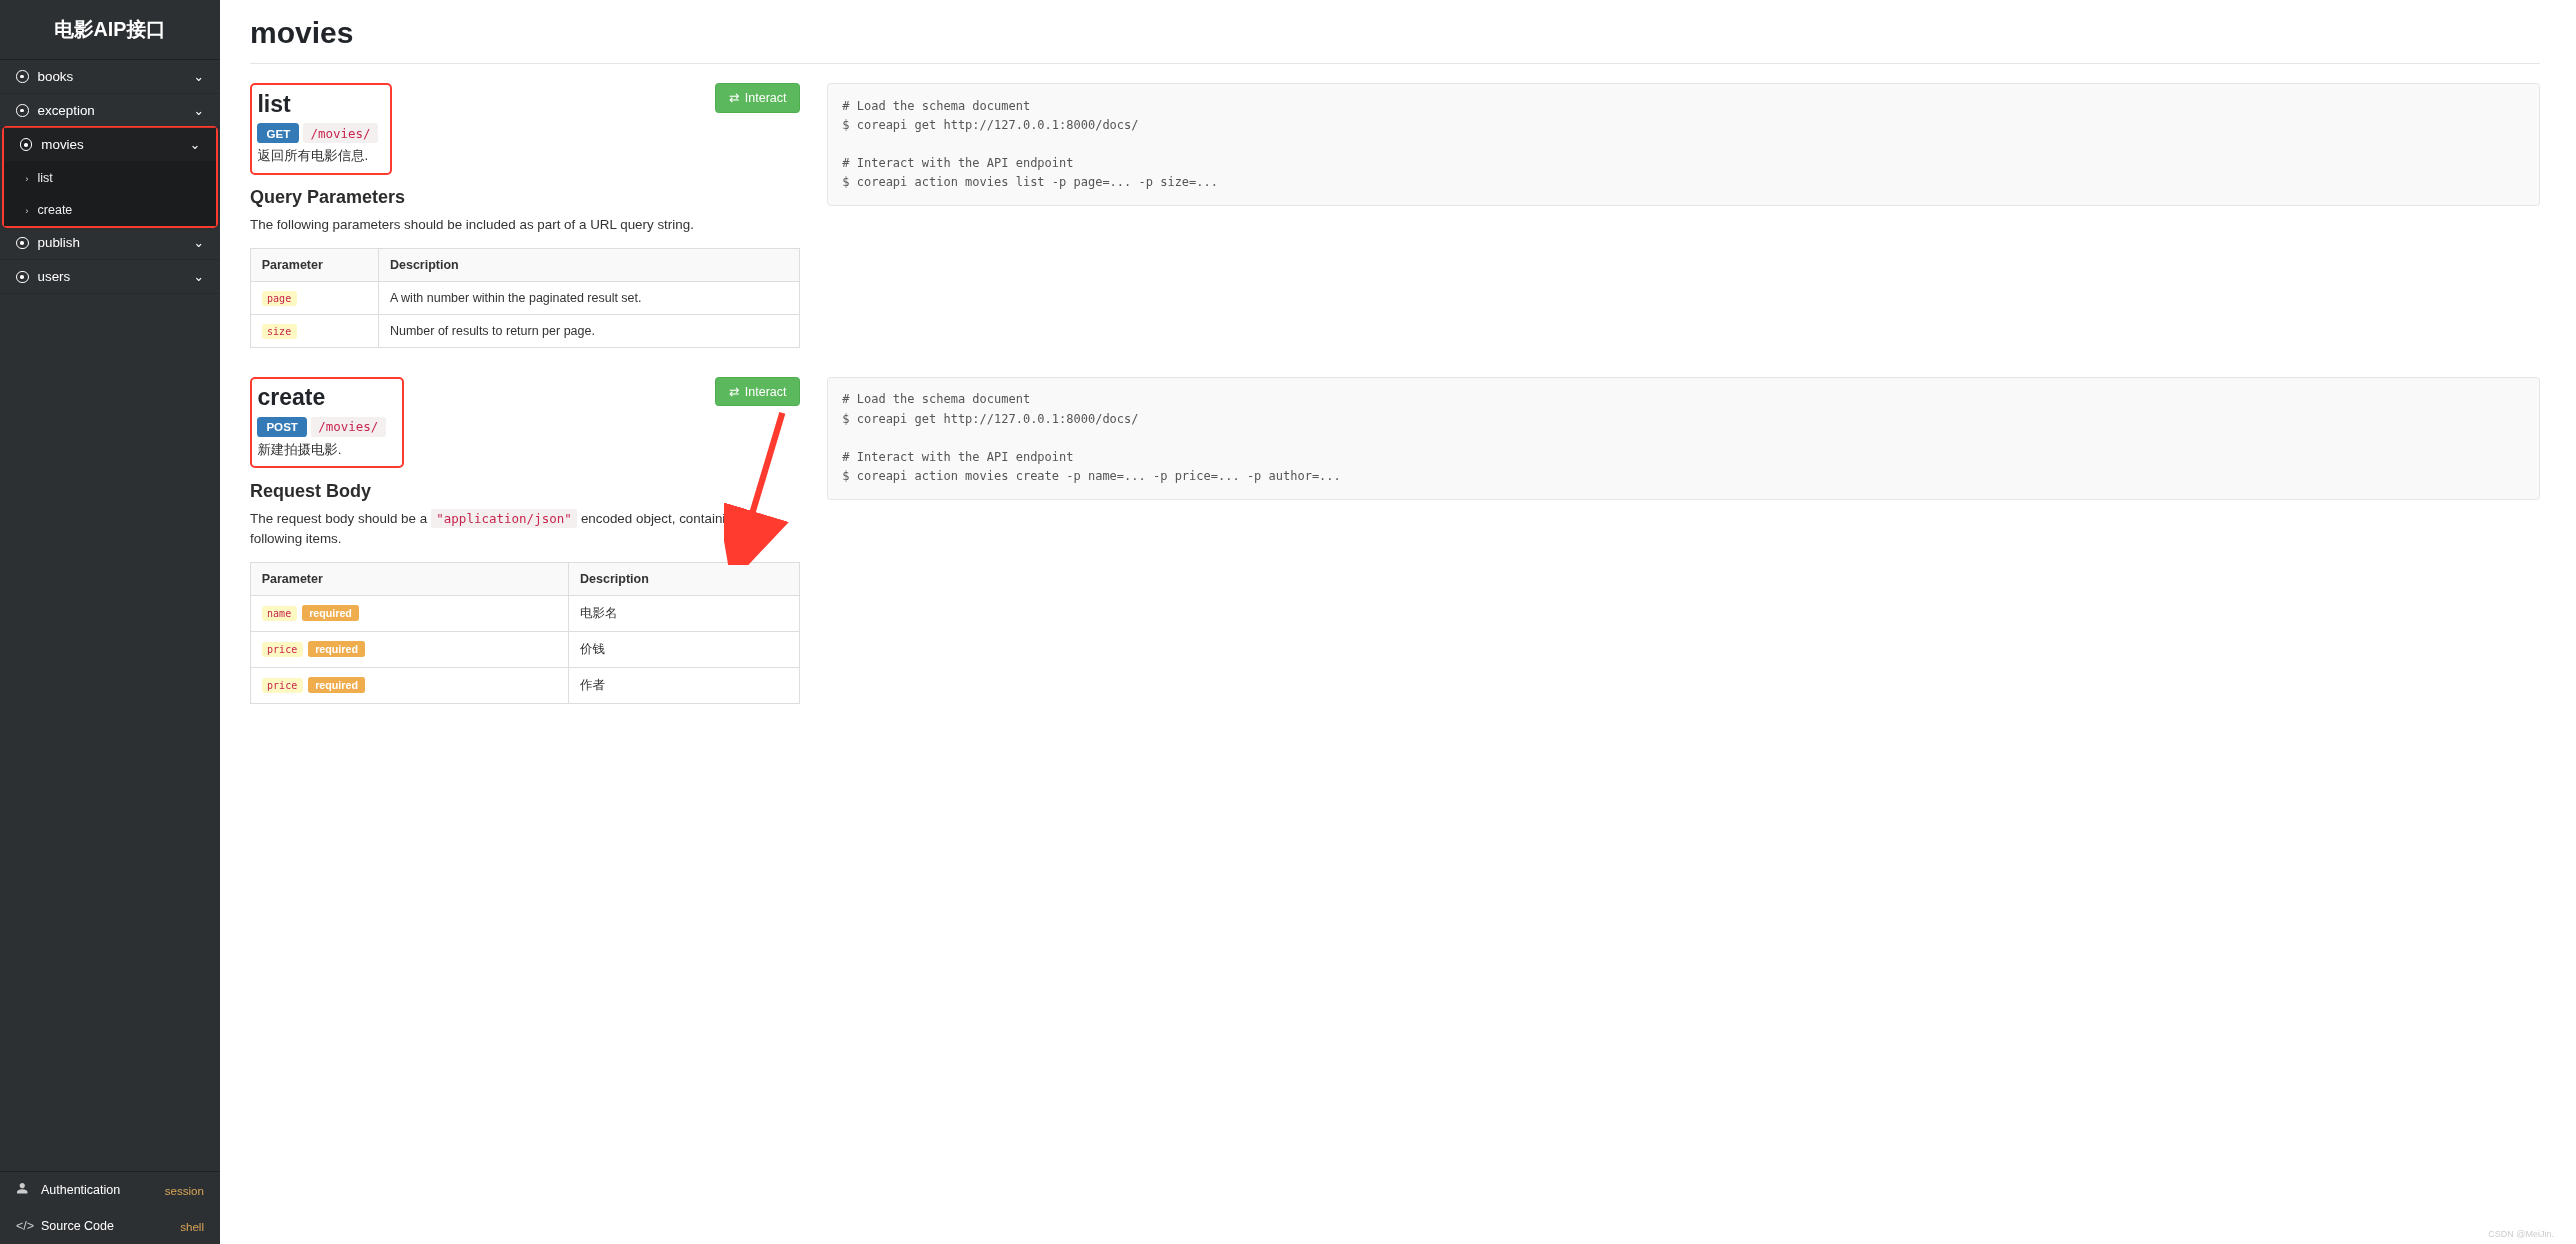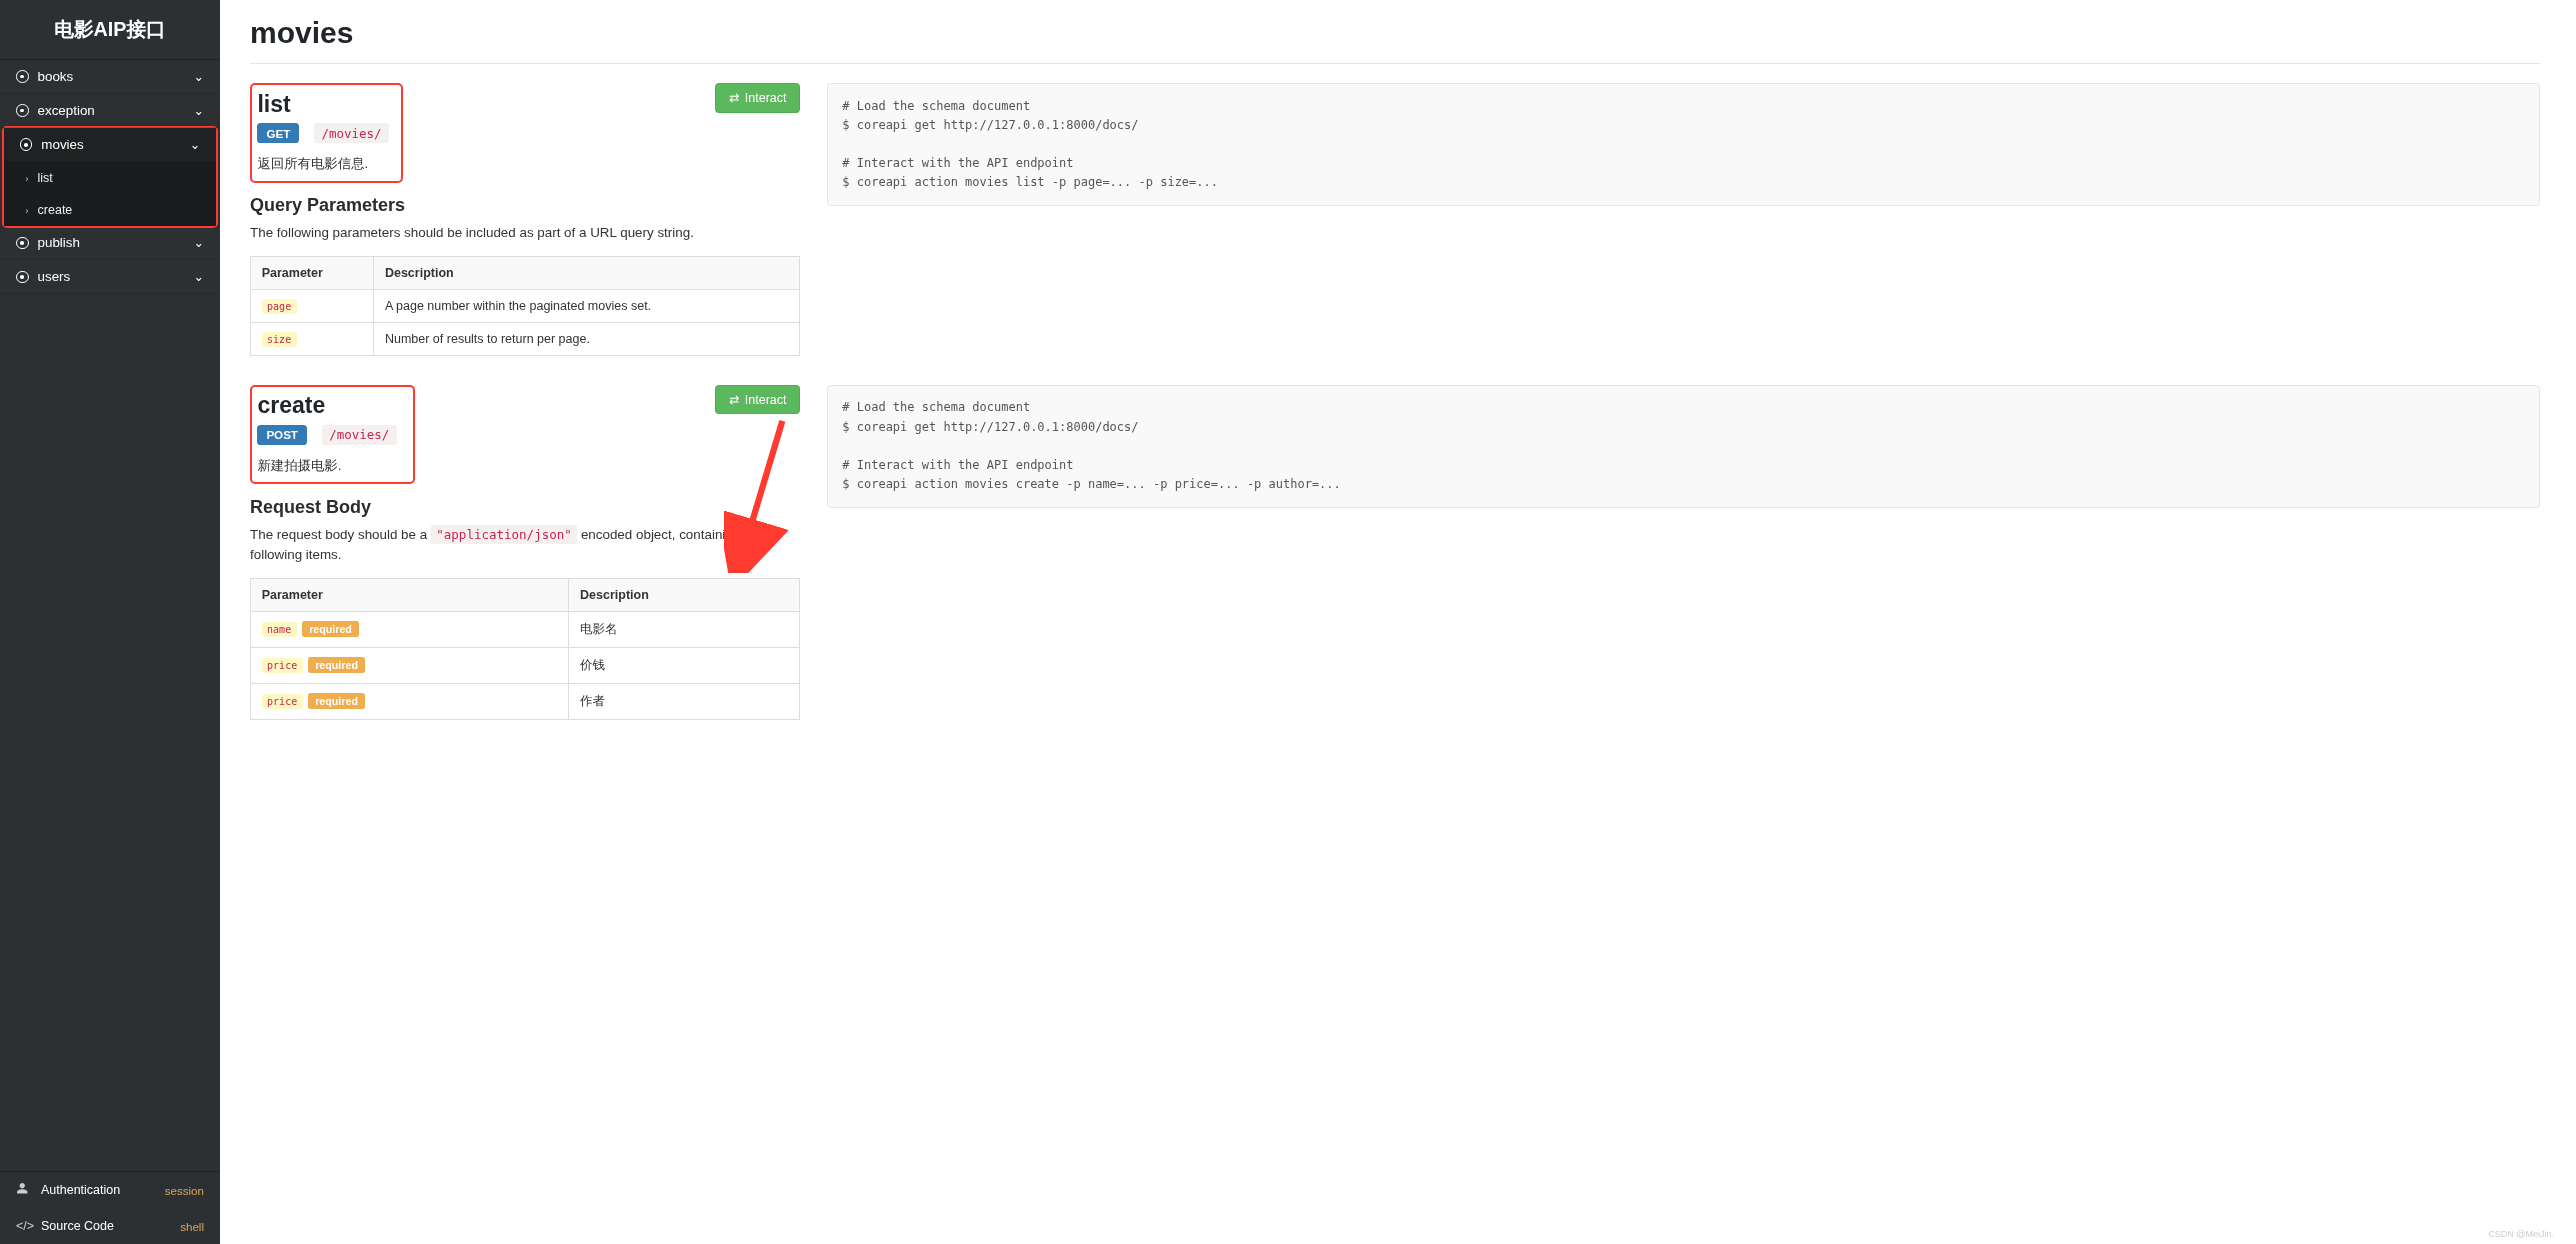--- a/index.html
+++ b/index.html
@@ -25,21 +25,21 @@
 .main { flex: 1; overflow-y: auto; padding: 16px 36px 36px 30px; background: #fff; position: relative; }
 .page-title { font-size: 30px; font-weight: 600; color: #212529; margin-bottom: 12.5px; }
 .hr { border: none; border-top: 0.9px solid #e5e5e5; margin-bottom: 19.7px; }
 .endpoint-row { display: flex; gap: 27px; margin-bottom: 29px; align-items: flex-start; }
 .endpoint-left { flex: 0 0 550px; max-width: 550px; }
 .endpoint-right { flex: 1; min-width: 0; }
 
 .endpoint-header { display: flex; align-items: flex-start; justify-content: space-between; gap: 10.7px; }
 .title-block { display: inline-block; padding: 5.4px 9px 7.2px 3.6px; }
 .endpoint-name { font-size: 23px; font-weight: 600; color: #212529; margin-bottom: 5.4px; }
-.method-line { display: flex; align-items: center; gap: 15px; margin-bottom: 12px; }
+.method-line { display: flex; align-items: center; gap: 4px; margin-bottom: 4px; }
 .method-badge { color: #fff; font-weight: 600; font-size: 11.6px; padding: 3.6px 9px; border-radius: 3.6px; }
 .method-get { background: #337ab7; }
 .method-post { background: #337ab7; }
 .path-code { background: #f5f0f0; color: #c7254e; font-family: Menlo, Consolas, monospace; font-size: 12.5px; padding: 2.7px 7.2px; border-radius: 2.7px; }
 .endpoint-desc { font-size: 13.4px; color: #333; margin-top: 1.8px; }
 .interact-btn { background: #5cb85c; color: #fff; border: 0.9px solid #4cae4c; border-radius: 3.6px; padding: 6.3px 12.5px; font-size: 12.5px; cursor: pointer; display: inline-flex; align-items: center; gap: 5.4px; white-space: nowrap; }
 
 .section-title { font-size: 18px; font-weight: 600; margin: 12.5px 0 7.2px; color: #2c2c2c; }
 .section-desc { font-size: 13.4px; color: #333; margin-bottom: 12.5px; line-height: 1.5; }
 .inline-code { background: #f5f0f0; color: #c7254e; font-family: Menlo, Consolas, monospace; font-size: 12.5px; padding: 1.8px 5.4px; border-radius: 2.7px; }
@@ -142,21 +142,21 @@
       <table class="param-table">
         <thead>
             <tr>
           <th>Parameter</th>
           <th>Description</th>
         </tr>
           </thead>
         <tbody>
           <tr>
             <td><span class="param-name">page</span></td>
-            <td>A page number within the paginated movies set.</td>
+            <td>A with number within the paginated result set.</td>
           </tr>
           <tr>
             <td><span class="param-name">size</span></td>
             <td>Number of results to return per page.</td>
           </tr>
         </tbody>
       </table>
     </div>
     <div class="endpoint-right">
       <pre class="code-block"># Load the schema document

